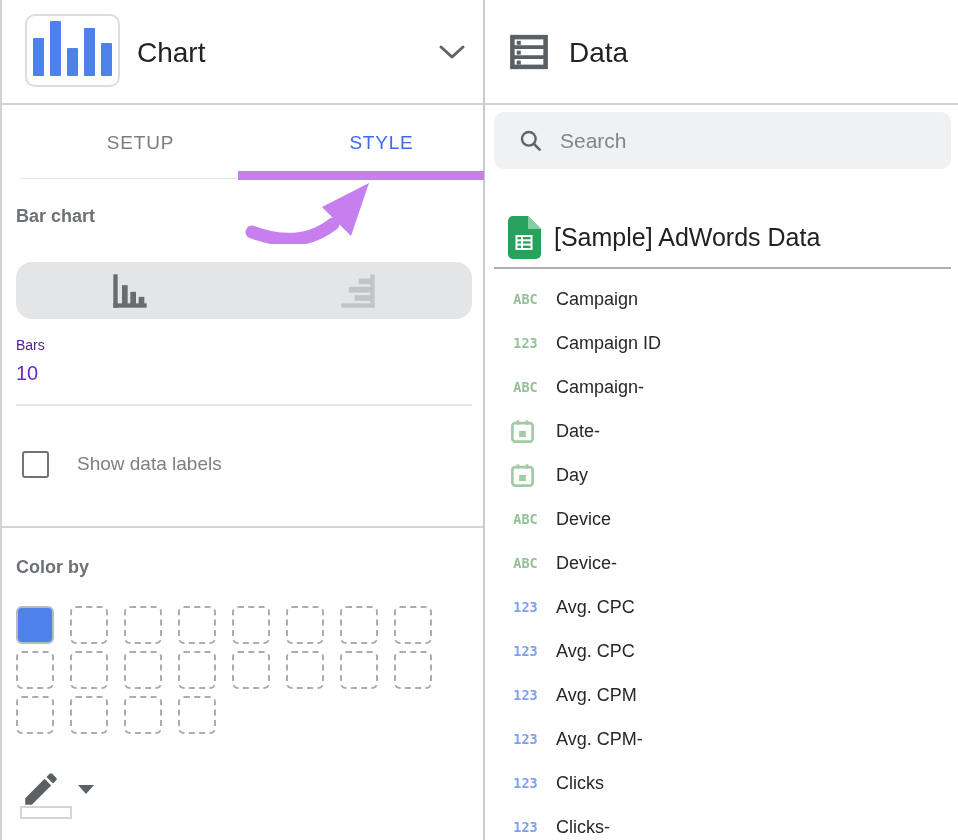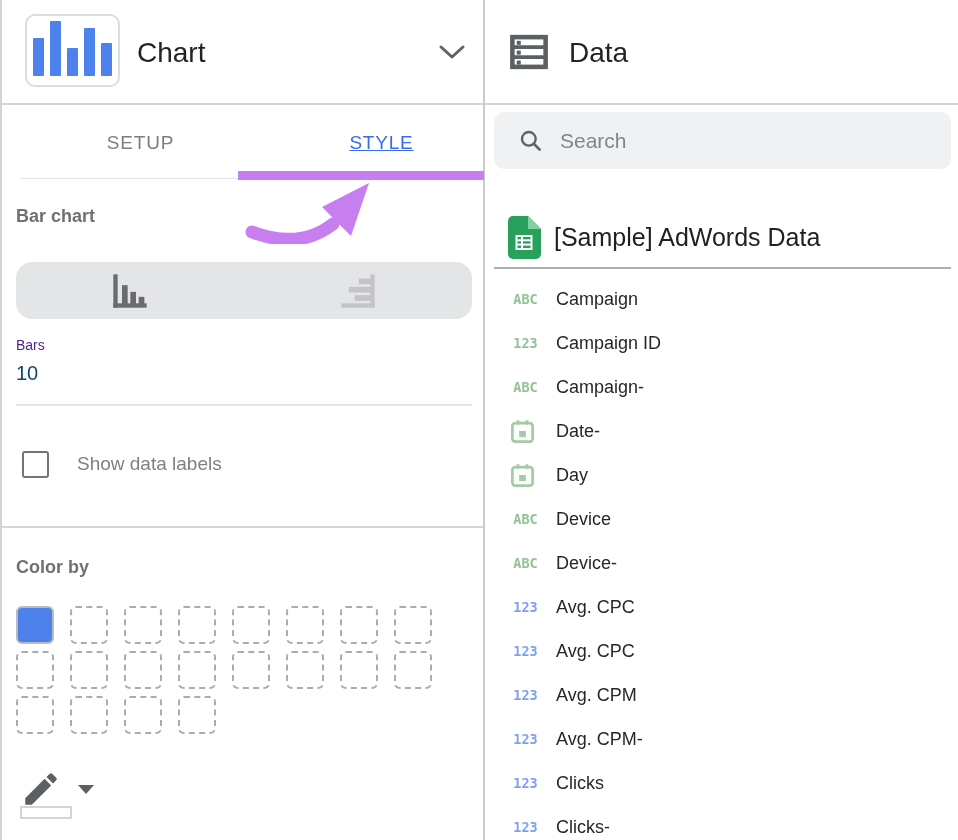--- a/index.html
+++ b/index.html
@@ -21,31 +21,31 @@
   .chart-icon-box .bar { width:11px; background:#4d82ec; border-radius:1px; }
   .panel-title { position:absolute; font-size:28px; color:#212327; line-height:105px; top:0; }
   .chart-header .panel-title { left:135px; }
   .chevron { position:absolute; left:436px; top:44px; }
 
   
   .tabs { position:absolute; left:18px; top:107px; width:482px; height:72px; display:flex;
           border-bottom:1px solid #e4e4e6; }
   .tab { flex:1; display:flex; align-items:center; justify-content:center;
          font-size:19px; letter-spacing:.8px; font-weight:500; color:#7b7d80; cursor:pointer; }
-  .tab.active { color:#3a6af0;text-decoration:underline; }
+  .tab.active { color:#3a6af0; }
   .purple-underline { position:absolute; left:236px; top:171px; width:246px; height:9px; background:#c77ff0; z-index:3; }
   .arrow-svg { position:absolute; left:228px; top:178px; z-index:3; }
 
   
   .section-heading { position:absolute; left:14px; font-size:18px; font-weight:700; color:#6d7074; }
   .seg-pill { position:absolute; left:14px; top:262px; width:456px; height:57px; background:#e4e5e7;
               border-radius:16px; display:flex; }
   .seg { flex:1; display:flex; align-items:center; justify-content:center; cursor:pointer; }
   .small-label { position:absolute; left:14px; top:337px; font-size:14px; color:#4c1d95; }
-  .bars-value { position:absolute; left:14px; top:362px; font-size:20px; color:#0c4a6e; width:456px; }
+  .bars-value { position:absolute; left:14px; top:362px; font-size:20px; color:#6d28d9; width:456px; }
   .input-line { position:absolute; left:14px; top:404px; width:456px; height:2px; background:#e5e6e8; }
   .checkbox { position:absolute; left:20px; top:451px; width:27px; height:27px;
               border:2.5px solid #70757a; border-radius:3px; background:#fff; cursor:pointer; }
   .checkbox-label { position:absolute; left:75px; top:453px; font-size:19px; color:#7d8185; }
   .mid-divider { position:absolute; left:0; top:526px; width:482px; height:2px; background:#d3d5d7; }
 
   .swatch-grid { position:absolute; left:14px; top:606px; display:flex; flex-direction:column; gap:7px; }
   .swatch-row { display:flex; gap:16px; }
   .swatch { width:38px; height:38px; border-radius:6px; background:#fff;
             border:2px dashed #a9acb0; cursor:pointer; }

